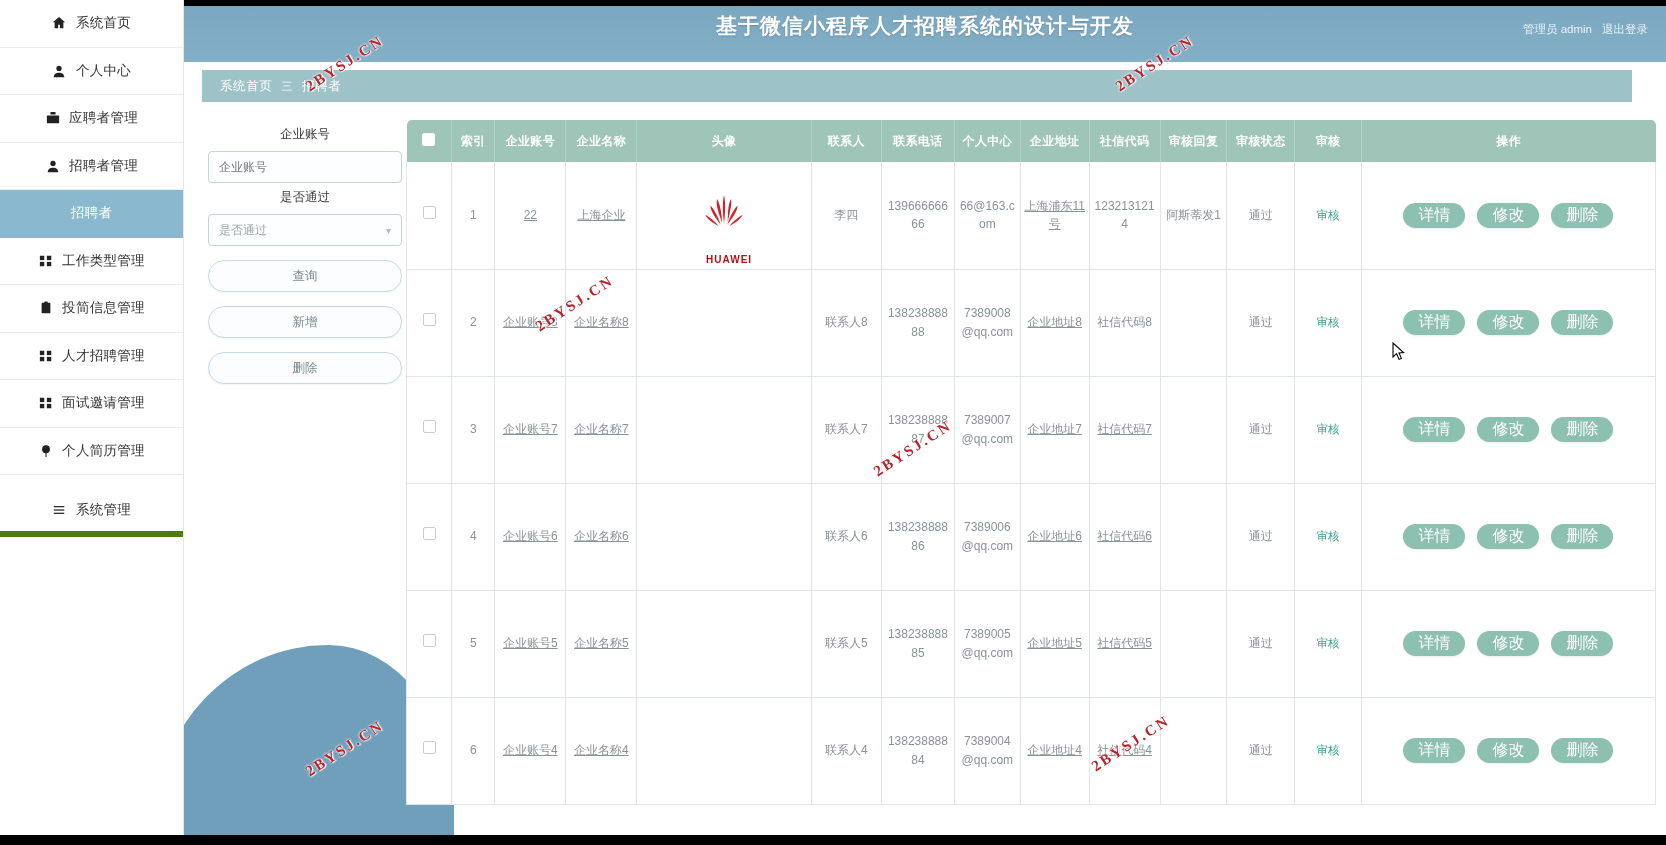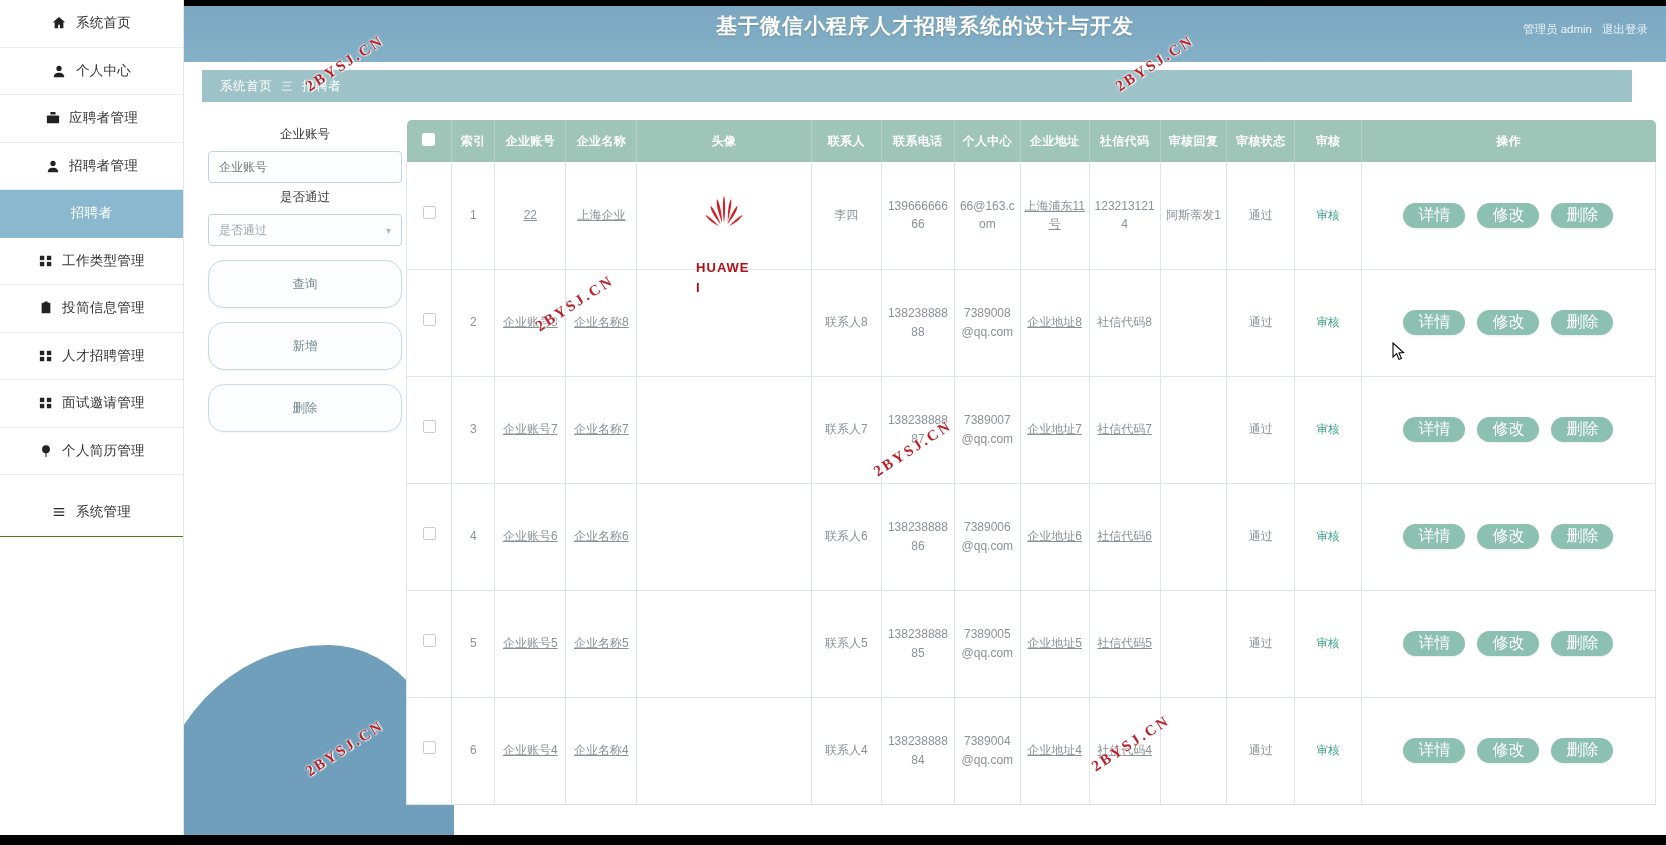--- a/index.html
+++ b/index.html
@@ -39,21 +39,21 @@
     display: inline-flex; align-items: center; justify-content: center;
     color: #222;
   }
   .side-item.active {
     background: #8ab9cf;
     color: #ffffff;
     border-bottom: 1px solid #8ab9cf;
     justify-content: center;
   }
   .side-item.sub { padding-left: 0; }
-  .side-item.last { border-bottom: 1px solid #4d7c0f; }
+  .side-item.last { border-bottom: 6px solid #4d7c0f; }
   .side-spacer { height: 14px; }
 
   
   .topbar {
     position: absolute; left: 184px; top: 0;
     width: 1482px; height: 62px;
     background: linear-gradient(180deg,#7aa7c0 0%, #83b0c6 100%);
     z-index: 20;
   }
   .topbar-strip {
@@ -126,21 +126,21 @@
     padding: 0 10px;
     display: flex; align-items: center;
     outline: none;
     font-family: inherit;
   }
   .f-select { justify-content: space-between; cursor: pointer; }
   .f-select .chev {
     color: #a9bcc6; font-size: 10px;
   }
   .f-btn {
-    width: 194px; height: 48px;
+    width: 194px; height: 32px;
     margin-top: 14px;
     border: 1px solid #c6dbe4;
     border-radius: 16px;
     background: #fbfdfe;
     color: #7a8b94;
     font-size: 12.5px;
     display: flex; align-items: center; justify-content: center;
     cursor: pointer;
     box-shadow: 0 1px 2px rgba(0,0,0,.05);
   }
@@ -194,22 +194,22 @@
     display: inline-block;
     cursor: pointer;
   }
   .chk.head { background:#fff; border-color:#fff; }
   .huawei {
     width: 56px; height: 46px;
     margin: 0 auto;
     position: relative;
   }
   .hw-label {
-    font-size: 13px; letter-spacing: 1px; color: #b11116;
-    font-weight: bold; text-align: left; margin-top: 18px;
+    font-size: 10px; letter-spacing: 1px; color: #b11116;
+    font-weight: bold; text-align: right; margin-top: 12px;
   }
   .audit-link {
     color: #3fa08c; cursor: pointer; font-size: 11.5px;
   }
   .ops {
     display: flex; align-items: center; justify-content: center; gap: 12px;
   }
   .op-btn {
     width: 62px; height: 25px;
     background: #8cc0b0;

